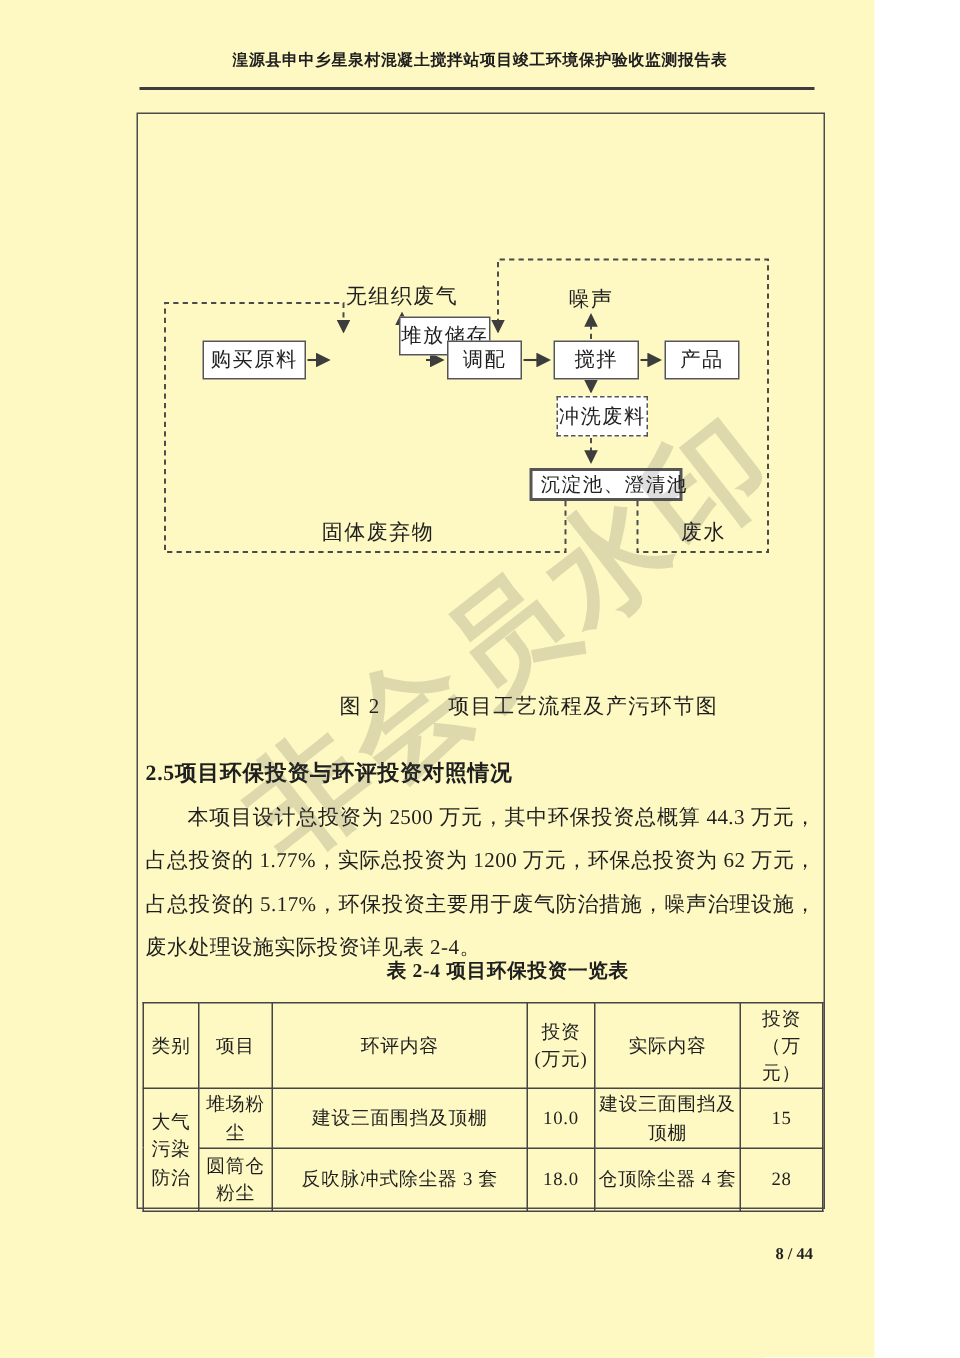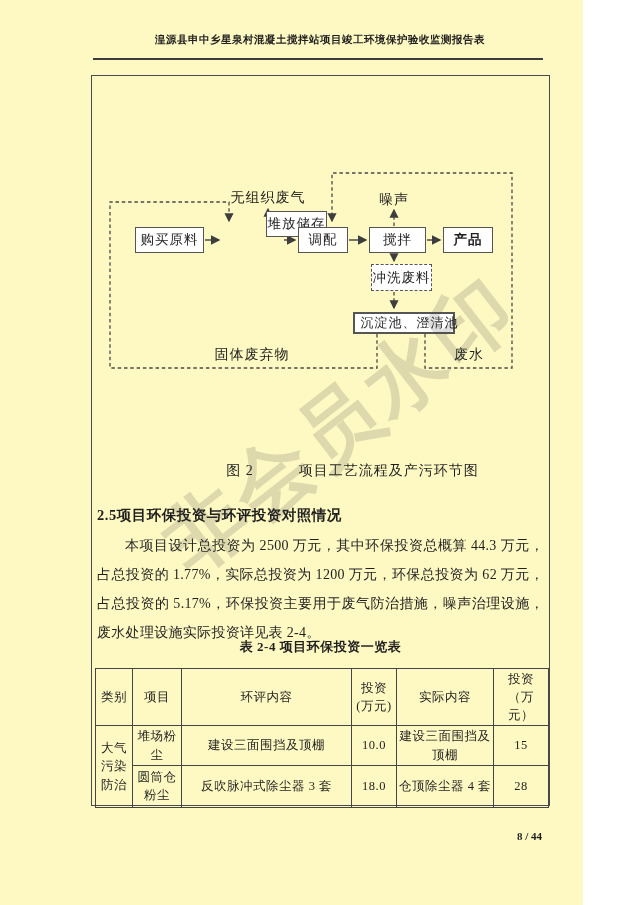--- a/index.html
+++ b/index.html
@@ -20,21 +20,21 @@
     display:flex;align-items:center;justify-content:center;
     font-size:13.5px;letter-spacing:1px;white-space:nowrap;
   }
   .flow-box.dashed{border-style:dashed;}
   .flow-box.thick{border-width:2px;font-size:13px;}
   .flow-label{font-size:14px;text-align:center;white-space:nowrap;letter-spacing:1px;}
   
   .fig-caption{left:91px;top:462px;width:459px;text-align:center;font-size:14px;letter-spacing:1px;padding-left:32px;}
   .sec-heading{left:97px;top:506px;width:447px;font-size:14.5px;font-weight:bold;letter-spacing:.5px;}
   .body-para{left:97px;top:531px;width:447px;font-size:14px;line-height:29px;text-align:justify;text-indent:2em;letter-spacing:.3px;}
-  .tbl-caption{left:91px;top:638px;width:459px;text-align:center;font-size:13px;font-weight:bold;letter-spacing:.5px;}
+  .tbl-caption{left:91px;top:638px;width:459px;text-align:center;font-size:13px;font-weight:bold;letter-spacing:.5px;padding-left:18px;}
   
   table.inv{border-collapse:collapse;table-layout:fixed;}
   table.inv td,table.inv th{
     border:1.4px solid #454545;font-weight:normal;font-size:12.5px;text-align:center;
     vertical-align:middle;padding:1px 2px;line-height:1.45;white-space:pre-line;letter-spacing:.5px;
     overflow:hidden;box-sizing:border-box;
   }
   
   .page-num{left:476px;top:830px;width:66px;text-align:right;font-size:11px;font-weight:bold;}
   
@@ -82,21 +82,21 @@
       <path d="M394,254 L394,261" marker-end="url(#arrow)"></path>
 
       <path d="M394,292 L394,308" marker-end="url(#arrow)"></path>
     </g>
   </svg>
 
   <div class="abs flow-box" style="left:135px;top:227px;width:69px;height:26px;">购买原料</div>
   <div class="abs flow-box" style="left:222px;top:211px;width:61px;height:26px;margin-left:44px;">堆放储存</div>
   <div class="abs flow-box" style="left:298px;top:227px;width:50px;height:26px;">调配</div>
   <div class="abs flow-box" style="left:369px;top:227px;width:57px;height:26px;font-family:Liberation Serif, serif;">搅拌</div>
-  <div class="abs flow-box" style="left:443px;top:227px;width:50px;height:26px;font-weight:bold;">产品</div>
+  <div class="abs flow-box" style="left:443px;top:227px;width:50px;height:26px;">产品</div>
   <div class="abs flow-box dashed" style="left:371px;top:264px;width:61px;height:27px;">冲洗废料</div>
   <div class="abs flow-box thick" style="left:353px;top:312px;width:102px;height:22px;padding-left:11px;">沉淀池、澄清池</div>
 
   <div class="abs flow-label" style="left:228px;top:189px;width:80px;">无组织废气</div>
   <div class="abs flow-label" style="left:354px;top:191px;width:80px;">噪声</div>
   <div class="abs flow-label" style="left:212px;top:346px;width:80px;">固体废弃物</div>
   <div class="abs flow-label" style="left:429px;top:346px;width:80px;">废水</div>
 
   <div class="abs fig-caption">图 2　　　项目工艺流程及产污环节图</div>
 

